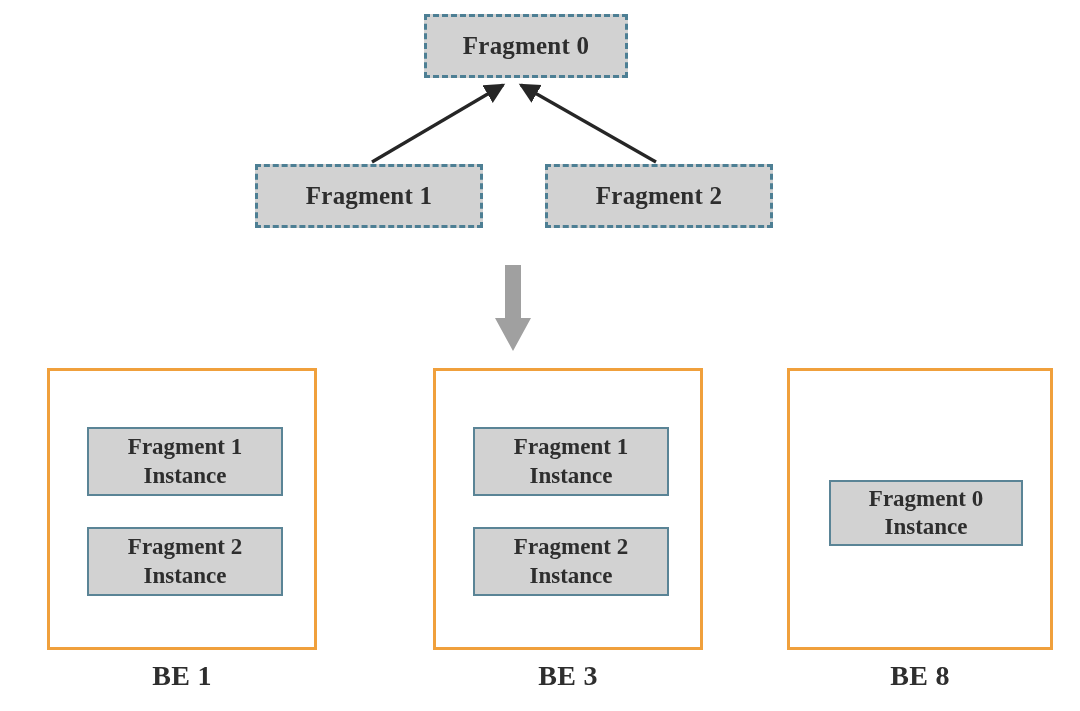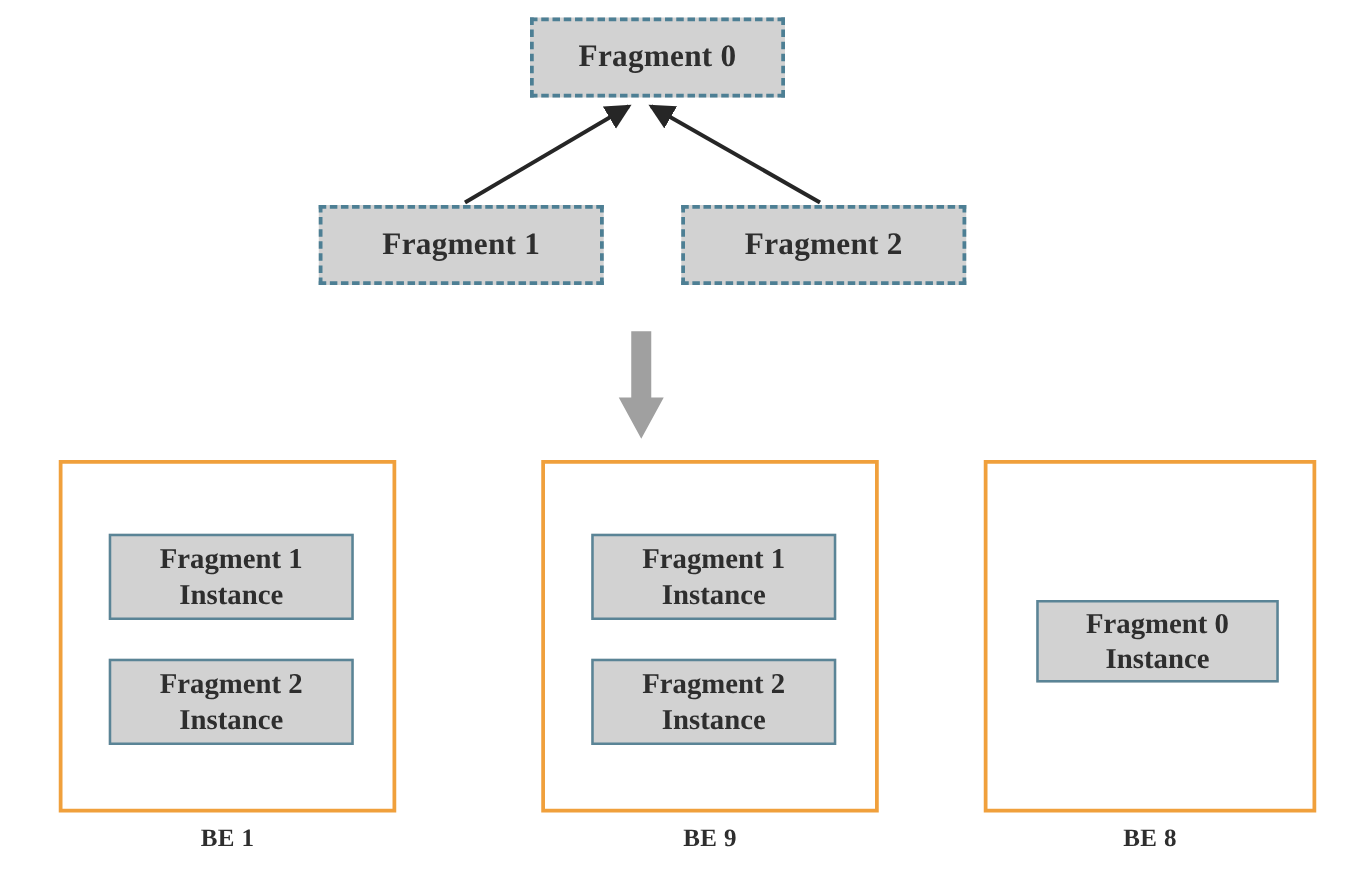--- a/index.html
+++ b/index.html
@@ -66,21 +66,21 @@
     box-sizing: border-box;
     border: 3px solid #f0a03c;
     background: #ffffff;
   }
   .be-caption {
     position: absolute;
     left: 0;
     top: 292px;
     width: 100%;
     text-align: center;
-    font-size: 20px;
+    font-size: 28px;
     font-weight: bold;
     color: #2e2e2e;
     letter-spacing: 0.3px;
   }
 
   #be-group-1 { left: 47px;  width: 270px; }
   #be-group-2 { left: 433px; width: 270px; }
   #be-group-3 { left: 787px; width: 266px; }
 
   #be-box-1 { width: 270px; height: 282px; }
@@ -162,21 +162,21 @@
     <div class="be-box" id="be-box-2">
       <div class="inst-box inst-a">
         <span class="inst-line">Fragment 1</span>
         <span class="inst-line">Instance</span>
       </div>
       <div class="inst-box inst-b">
         <span class="inst-line">Fragment 2</span>
         <span class="inst-line">Instance</span>
       </div>
     </div>
-    <div class="be-caption">BE 9</div>
+    <div class="be-caption">BE 3</div>
   </div>
 
   <div class="be-group" id="be-group-3">
     <div class="be-box" id="be-box-3">
       <div class="inst-box inst-solo">
         <span class="inst-line">Fragment 0</span>
         <span class="inst-line">Instance</span>
       </div>
     </div>
     <div class="be-caption">BE 8</div>

